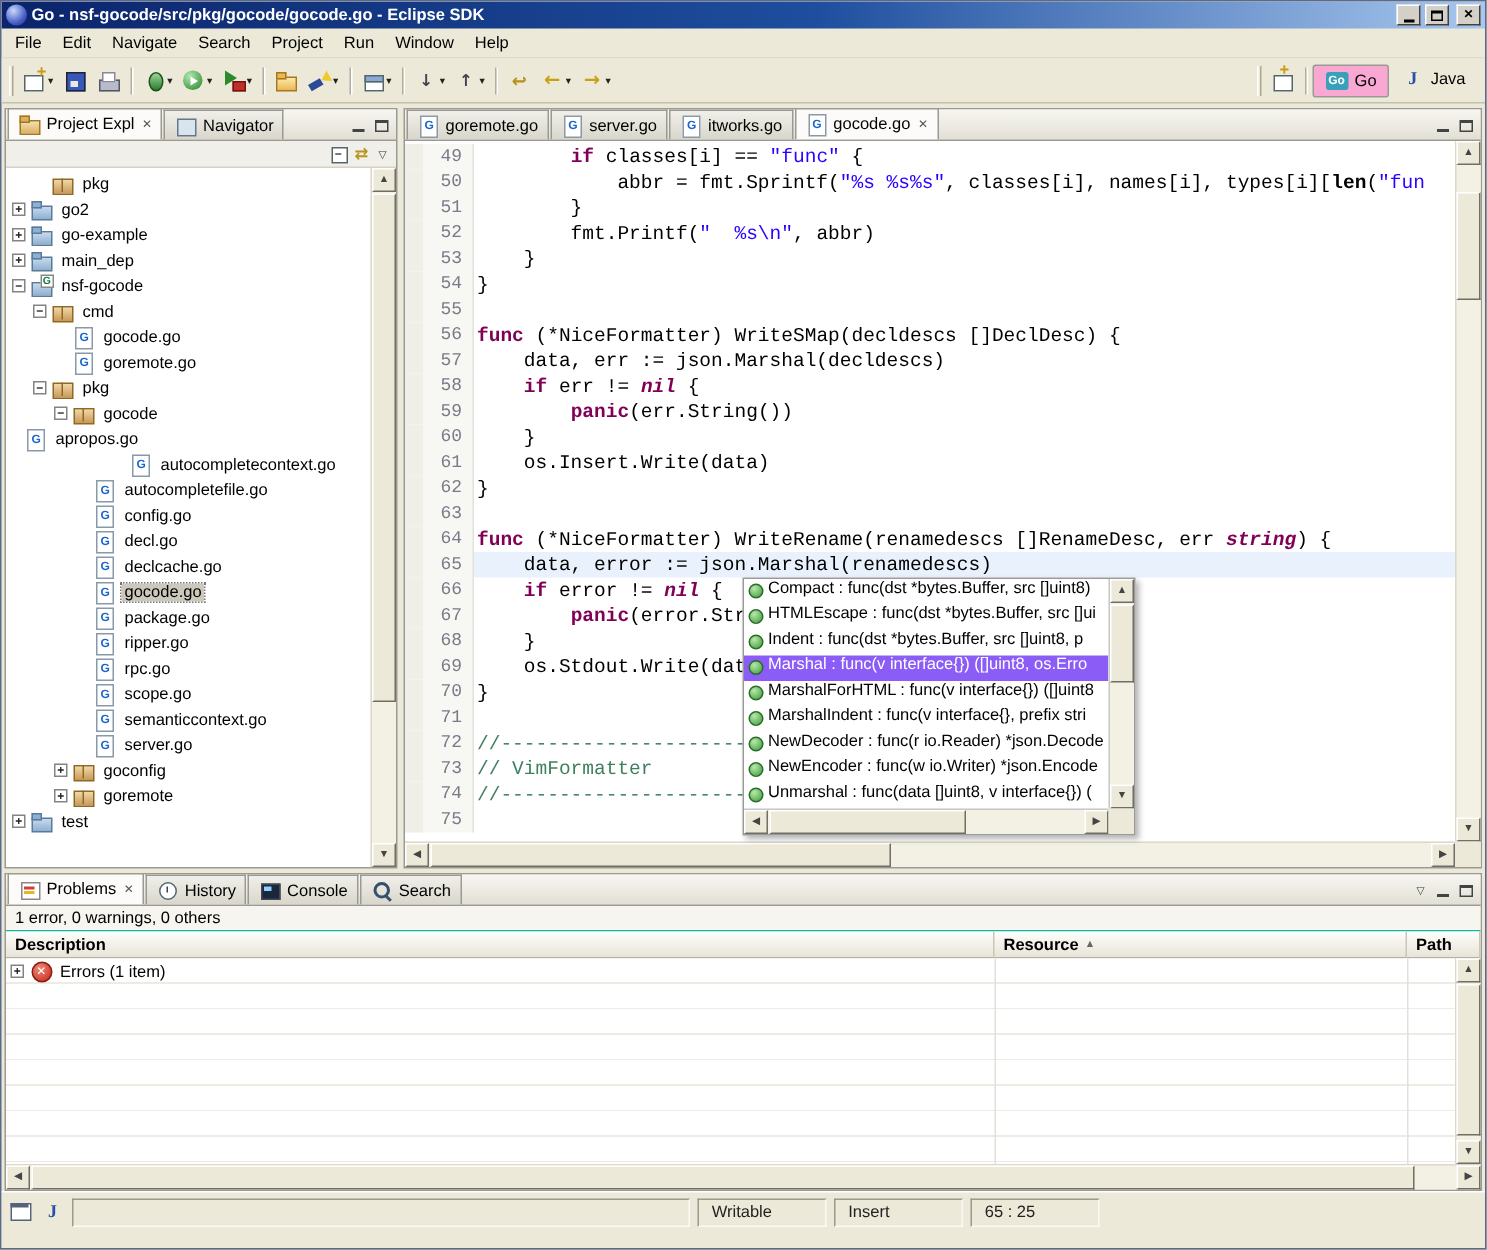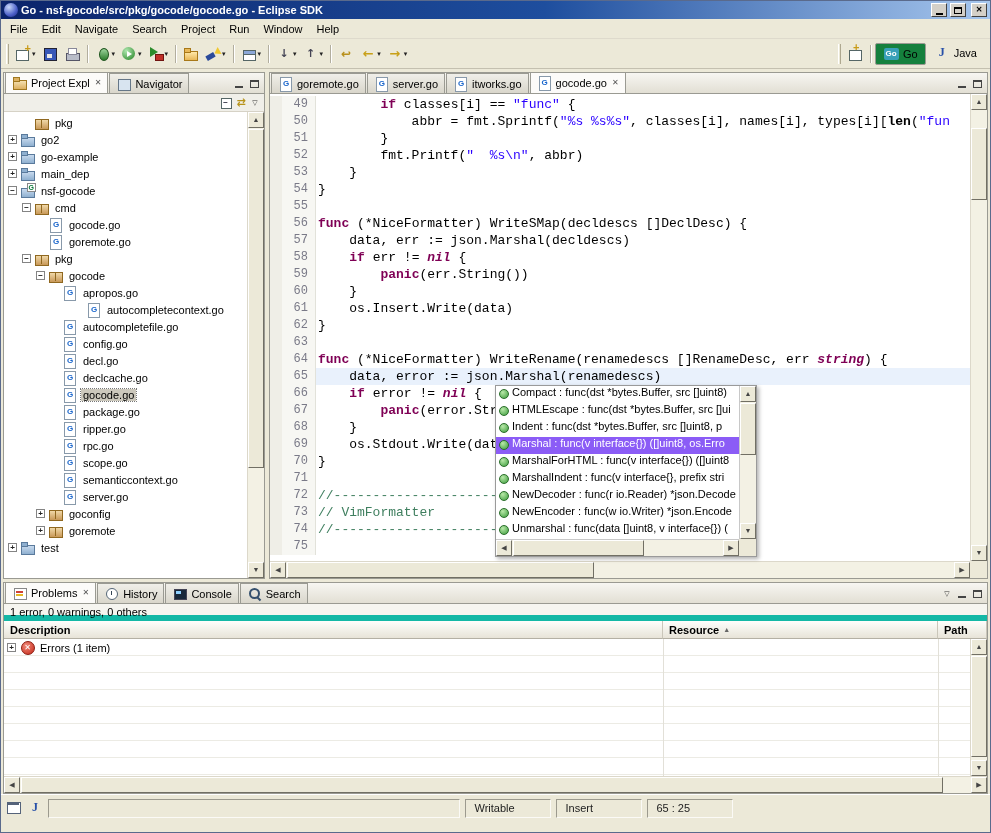--- a/index.html
+++ b/index.html
@@ -18,21 +18,21 @@
   .menubar{height:20px;display:flex;align-items:center;padding-left:2px;flex:none;border-bottom:1px solid #dedacc;}
   .mitem{padding:3px 7px;}
   .toolrow{height:30px;display:flex;align-items:center;flex:none;border-bottom:1px solid #c4c0b0;background:#ece9d8;}
   .toolbar{display:flex;align-items:center;flex:1;padding-left:2px;}
   .grip{width:3px;height:20px;border-left:1px solid #fff;border-right:1px solid #aea890;margin:0 3px;flex:none;}
   .tbtn{display:inline-flex;align-items:center;height:24px;padding:0 2px;border:1px solid transparent;flex:none;}
   .tsep{width:1px;height:18px;background:#b2ae9e;box-shadow:1px 0 0 #fff;margin:0 4px;flex:none;}
   .dd{font-size:7px;margin-left:1px;color:#222;}
   .pbar{display:flex;align-items:center;padding-right:5px;}
   .pbtn{display:inline-flex;align-items:center;gap:4px;height:22px;padding:0 7px;border:1px solid transparent;border-radius:2px;}
-  .pbtn.active{background:#15803d;border-color:#9a9a92;}
+  .pbtn.active{background:#f9a8d4;border-color:#9a9a92;}
 
   
   .ic{display:inline-flex;width:16px;height:16px;position:relative;flex:none;align-items:center;justify-content:center;}
   .ic-eclipse{width:14px;height:14px;border-radius:50%;background:radial-gradient(circle at 35% 30%,#c8d8f8,#4a5fc8 60%,#202a78);}
   .ic-newwiz::before{content:"";position:absolute;left:1px;top:4px;width:11px;height:9px;background:#fff;border:1px solid #566;}
   .ic-newwiz::after{content:"+";position:absolute;right:0;top:-3px;color:#c89b18;font:bold 11px/11px "Liberation Sans",sans-serif;}
   .ic-save::before{content:"";position:absolute;left:2px;top:2px;width:11px;height:11px;background:#3858b8;border:1px solid #223;}
   .ic-save::after{content:"";position:absolute;left:5px;top:8px;width:5px;height:4px;background:#e8e8e8;}
   .ic-print::before{content:"";position:absolute;left:2px;top:7px;width:12px;height:6px;background:#b8bcc8;border:1px solid #556;}
   .ic-print::after{content:"";position:absolute;left:4px;top:2px;width:7px;height:5px;background:#fff;border:1px solid #889;}
@@ -141,21 +141,21 @@
   .sb-thumbh{position:absolute;top:0;bottom:0;background:#ece9d8;border:1px solid;border-color:#fff #716f64 #716f64 #fff;}
   .editor-sv{position:absolute;top:0;right:0;bottom:17px;}
   .editor-sh{position:absolute;left:0;right:17px;bottom:0;}
   .ecorner{position:absolute;right:0;bottom:0;width:17px;height:17px;background:#ece9d8;}
   .tree-sv{position:absolute;top:0;right:0;bottom:0;}
   .popup .sb-v{grid-area:1/2/2/3;border-left:1px solid #c8c8c8;}
   .popup .sb-h{grid-area:2/1/3/2;border-top:1px solid #c8c8c8;}
 
   
   .panel.bottom{height:212px;flex:none;margin:0 2px;}
-  .summary{height:17px;padding:2px 6px;background:#f6f5f0;border-bottom:6px solid #14b8a6;flex:none;}
+  .summary{height:17px;padding:2px 6px;background:#f6f5f0;border-bottom:1px solid #14b8a6;flex:none;}
   .phead{height:18px;display:flex;flex:none;background:linear-gradient(#fefefc,#e6e2d6);}
   .hcell{display:flex;align-items:center;gap:4px;padding:0 6px;border-right:1px solid #cac6ba;border-bottom:1px solid #b4b0a4;white-space:nowrap;overflow:hidden;font-weight:bold;}
   .hc0{width:659px;flex:none;}
   .hc1{width:275px;flex:none;}
   .hc2{flex:1;}
   .sort{font-size:7px;color:#666;}
   .pgridwrap{flex:1;position:relative;background:#fff;min-height:0;}
   .pgrid{position:absolute;top:0;left:0;right:17px;bottom:0;background-image:repeating-linear-gradient(to bottom,#fff 0 16px,#ecebe4 16px 17px);}
   .colline{position:absolute;top:0;bottom:0;width:1px;background:#e2e0d8;}
   .prow{display:flex;align-items:center;height:17px;gap:4px;padding-left:3px;}
@@ -355,21 +355,21 @@
             <div class="trow" style="padding-left: 18px;">
               <span class="exp">−</span>
               <span class="ic ic-package"></span>
               <span class="tlab">pkg</span>
             </div>
             <div class="trow" style="padding-left: 32px;">
               <span class="exp">−</span>
               <span class="ic ic-package"></span>
               <span class="tlab">gocode</span>
             </div>
-            <div class="trow" style="padding-left: 46px;">
+            <div class="trow" style="">
               <span class="exp none"></span>
               <span class="ic ic-gofile"></span>
               <span class="tlab">apropos.go</span>
             </div>
             <div class="trow" style="padding-left: 70px;">
               <span class="exp none"></span>
               <span class="ic ic-gofile"></span>
               <span class="tlab">autocompletecontext.go</span>
             </div>
             <div class="trow" style="padding-left: 46px;">

